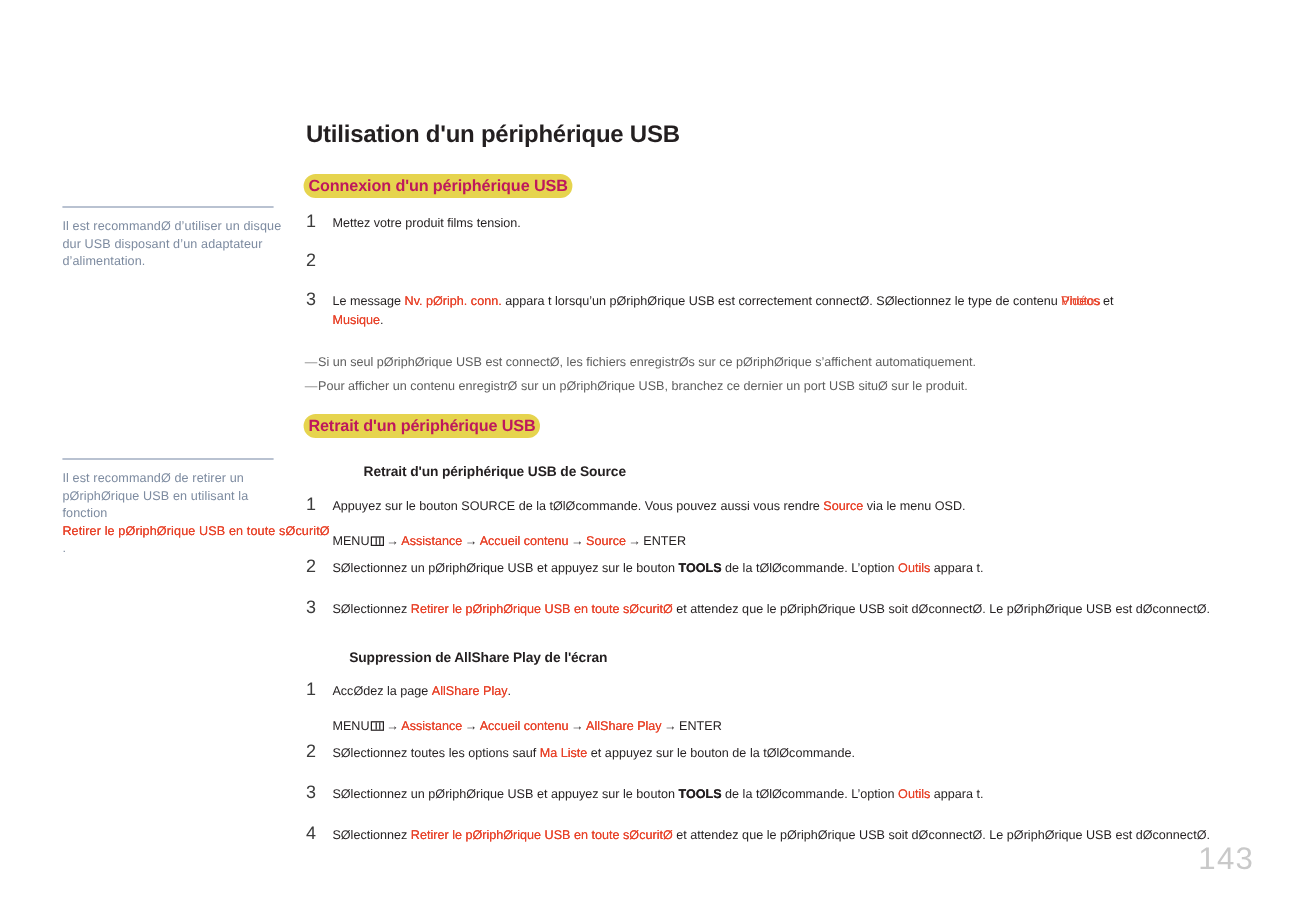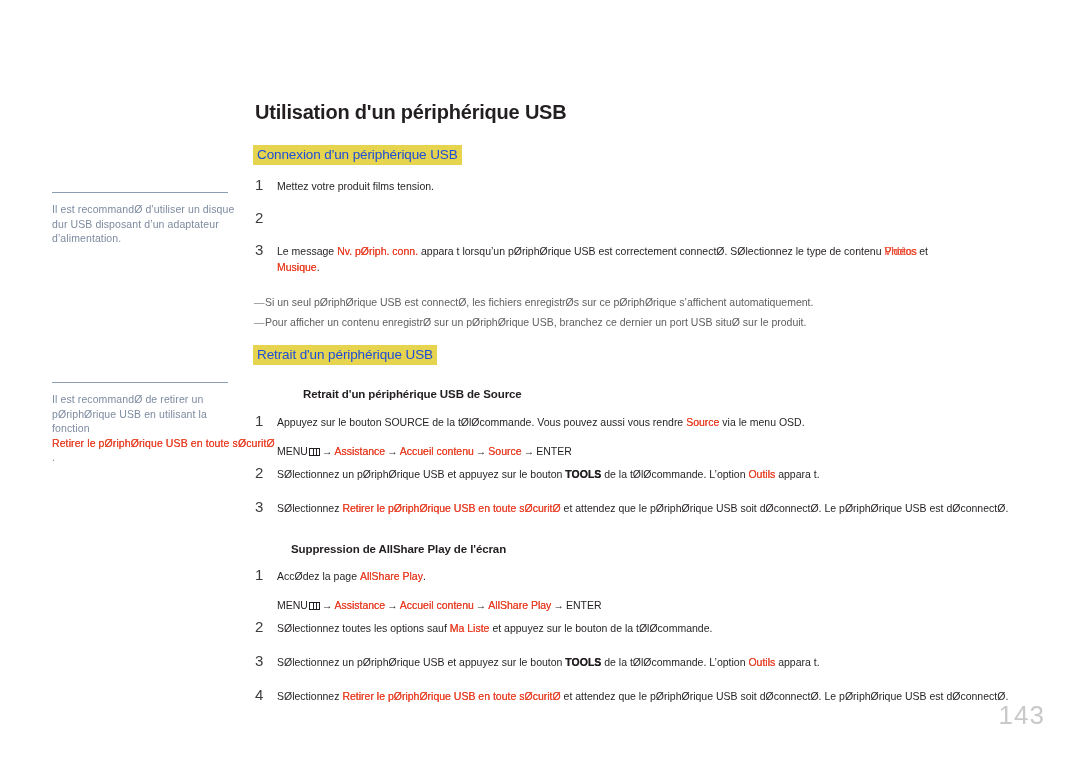--- a/index.html
+++ b/index.html
@@ -34,26 +34,27 @@
     color:#231f20;
     margin:0;
     position:absolute;
     left:255px; top:101px;
     letter-spacing:-0.2px;
   }
 
   .hl-head {
     position:absolute;
     font-size:13.5px;
-    font-weight:normal;
-    color:#1d4ed8;
+    font-weight:bold;
+    color:#be185d;
     background:#e6d44e;
     padding:2px 4px 3px 4px;
     letter-spacing:-0.1px;
     white-space:nowrap;
+    border-radius:10px;
   }
 
   .sub-head {
     position:absolute;
     font-size:11.5px;
     font-weight:bold;
     color:#231f20;
     letter-spacing:-0.1px;
     white-space:nowrap;
   }
@@ -119,21 +120,21 @@
     white-space:nowrap;
   }
 </style>
 </head>
 <body>
 
 <div class="page">
 
   <h1 class="doc-title">Utilisation d'un périphérique USB</h1>
 
-  <div class="sidebar" style="top:192px;">
+  <div class="sidebar" style="top:172px;">
     <div class="side-rule"></div>
     <div class="side-note"><span>Il est recommandØ d’utiliser un disque dur USB disposant d’un adaptateur d’alimentation.</span></div>
   </div>
 
   <div class="sidebar" style="top:382px;">
     <div class="side-rule"></div>
     <div class="side-note"><span>Il est recommandØ de retirer un pØriphØrique USB en utilisant la fonction </span><span class="ovl"><span>Retirer le pØriphØrique USB en toute sØcuritØ</span><span class="b">Retirer le pØriphØrique USB en toute sØcuritØ</span></span><span>.</span></div>
   </div>
 
   <div class="hl-head" style="left:253px; top:145px;">Connexion d'un périphérique USB</div>

